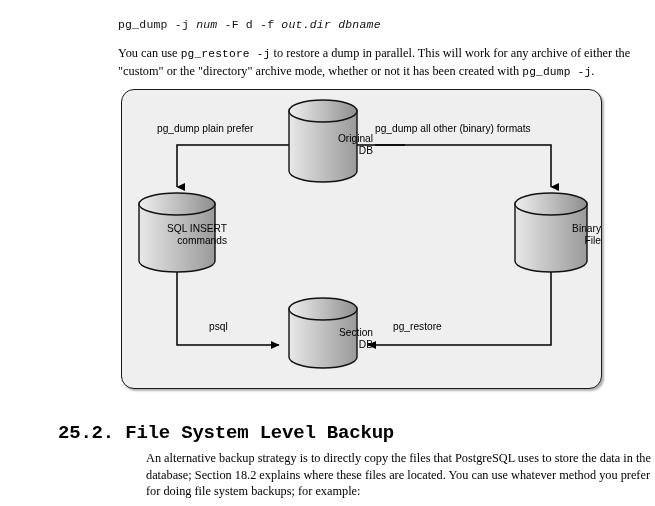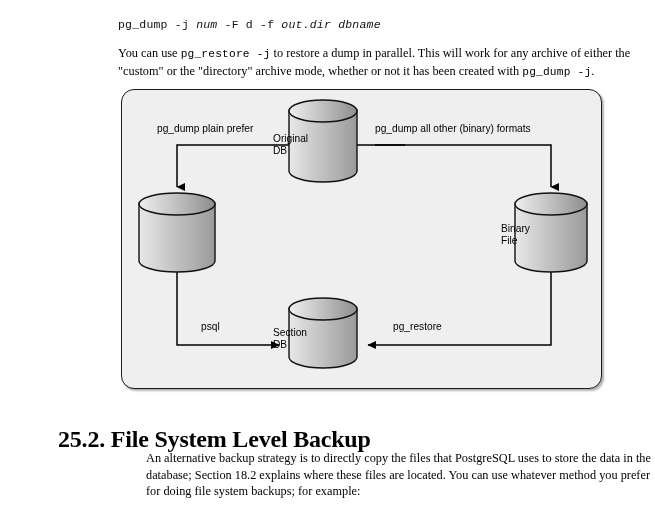--- a/index.html
+++ b/index.html
@@ -51,23 +51,23 @@
     left: 118px;
     top: 450px;
     width: 520px;
     margin-left: 28px;
   }
 
   .heading {
     position: absolute;
     left: 58px;
     top: 406px;
-    font-family: Liberation Serif, serif;
+    font-family: Liberation Mono, monospace;
     font-weight: bold;
-    font-size: 24px;
+    font-size: 19px;
     letter-spacing: -0.2px;
     color: #000;
   }
 
   
   #diagram {
     position: absolute;
     left: 121px;
     top: 89px;
     width: 481px;
@@ -88,21 +88,21 @@
   #diagram svg {
     position: absolute;
     left: 0;
     top: 0;
   }
   .db-label {
     position: absolute;
     font-family: "Liberation Sans", sans-serif;
     font-size: 10.2px;
     line-height: 11.5px;
-    text-align: left;
+    text-align: right;
     color: #000;
     pointer-events: none;
   }
   .edge-label {
     position: absolute;
     font-family: "Liberation Sans", sans-serif;
     font-size: 10.2px;
     white-space: nowrap;
     color: #000;
   }
@@ -175,32 +175,36 @@
       <path d="M168,220 L168,268 A34,11 0 0 0 236,268 L236,220 Z" fill="url(#cylBody)" stroke="#111" stroke-width="1.4"></path>
       <ellipse cx="202" cy="220" rx="34" ry="11" fill="url(#cylTop)" stroke="#111" stroke-width="1.4"></ellipse>
     </g>
   </svg>
 
   <div class="db-label" style="left:152px; top:44px; width:100px;">
     <div>Original</div>
     <div>DB</div>
   </div>
 
+  <div class="db-label" style="left:6px; top:134px; width:100px;">
+    <div>SQL INSERT</div>
+    <div>commands</div>
+  </div>
 
   <div class="db-label" style="left:380px; top:134px; width:100px;">
     <div>Binary</div>
     <div>File</div>
   </div>
 
   <div class="db-label" style="left:152px; top:238px; width:100px;">
     <div>Section</div>
     <div>DB</div>
   </div>
 
   <div class="edge-label" style="left:36px; top:34px;">pg_dump plain prefer</div>
   <div class="edge-label" style="left:254px; top:34px;">pg_dump all other (binary) formats</div>
-  <div class="edge-label" style="left:80px; top:232px;">psql</div>
+  <div class="edge-label" style="left:88px; top:232px;">psql</div>
   <div class="edge-label" style="left:272px; top:232px;">pg_restore</div>
 </div>
 
 <h2 class="heading">25.2. File System Level Backup</h2>
 
 <div class="para" id="section-para">An alternative backup strategy is to directly copy the files that PostgreSQL uses to store the data in the database; Section 18.2 explains where these files are located. You can use whatever method you prefer for doing file system backups; for example:</div>
 
 </body></html>

